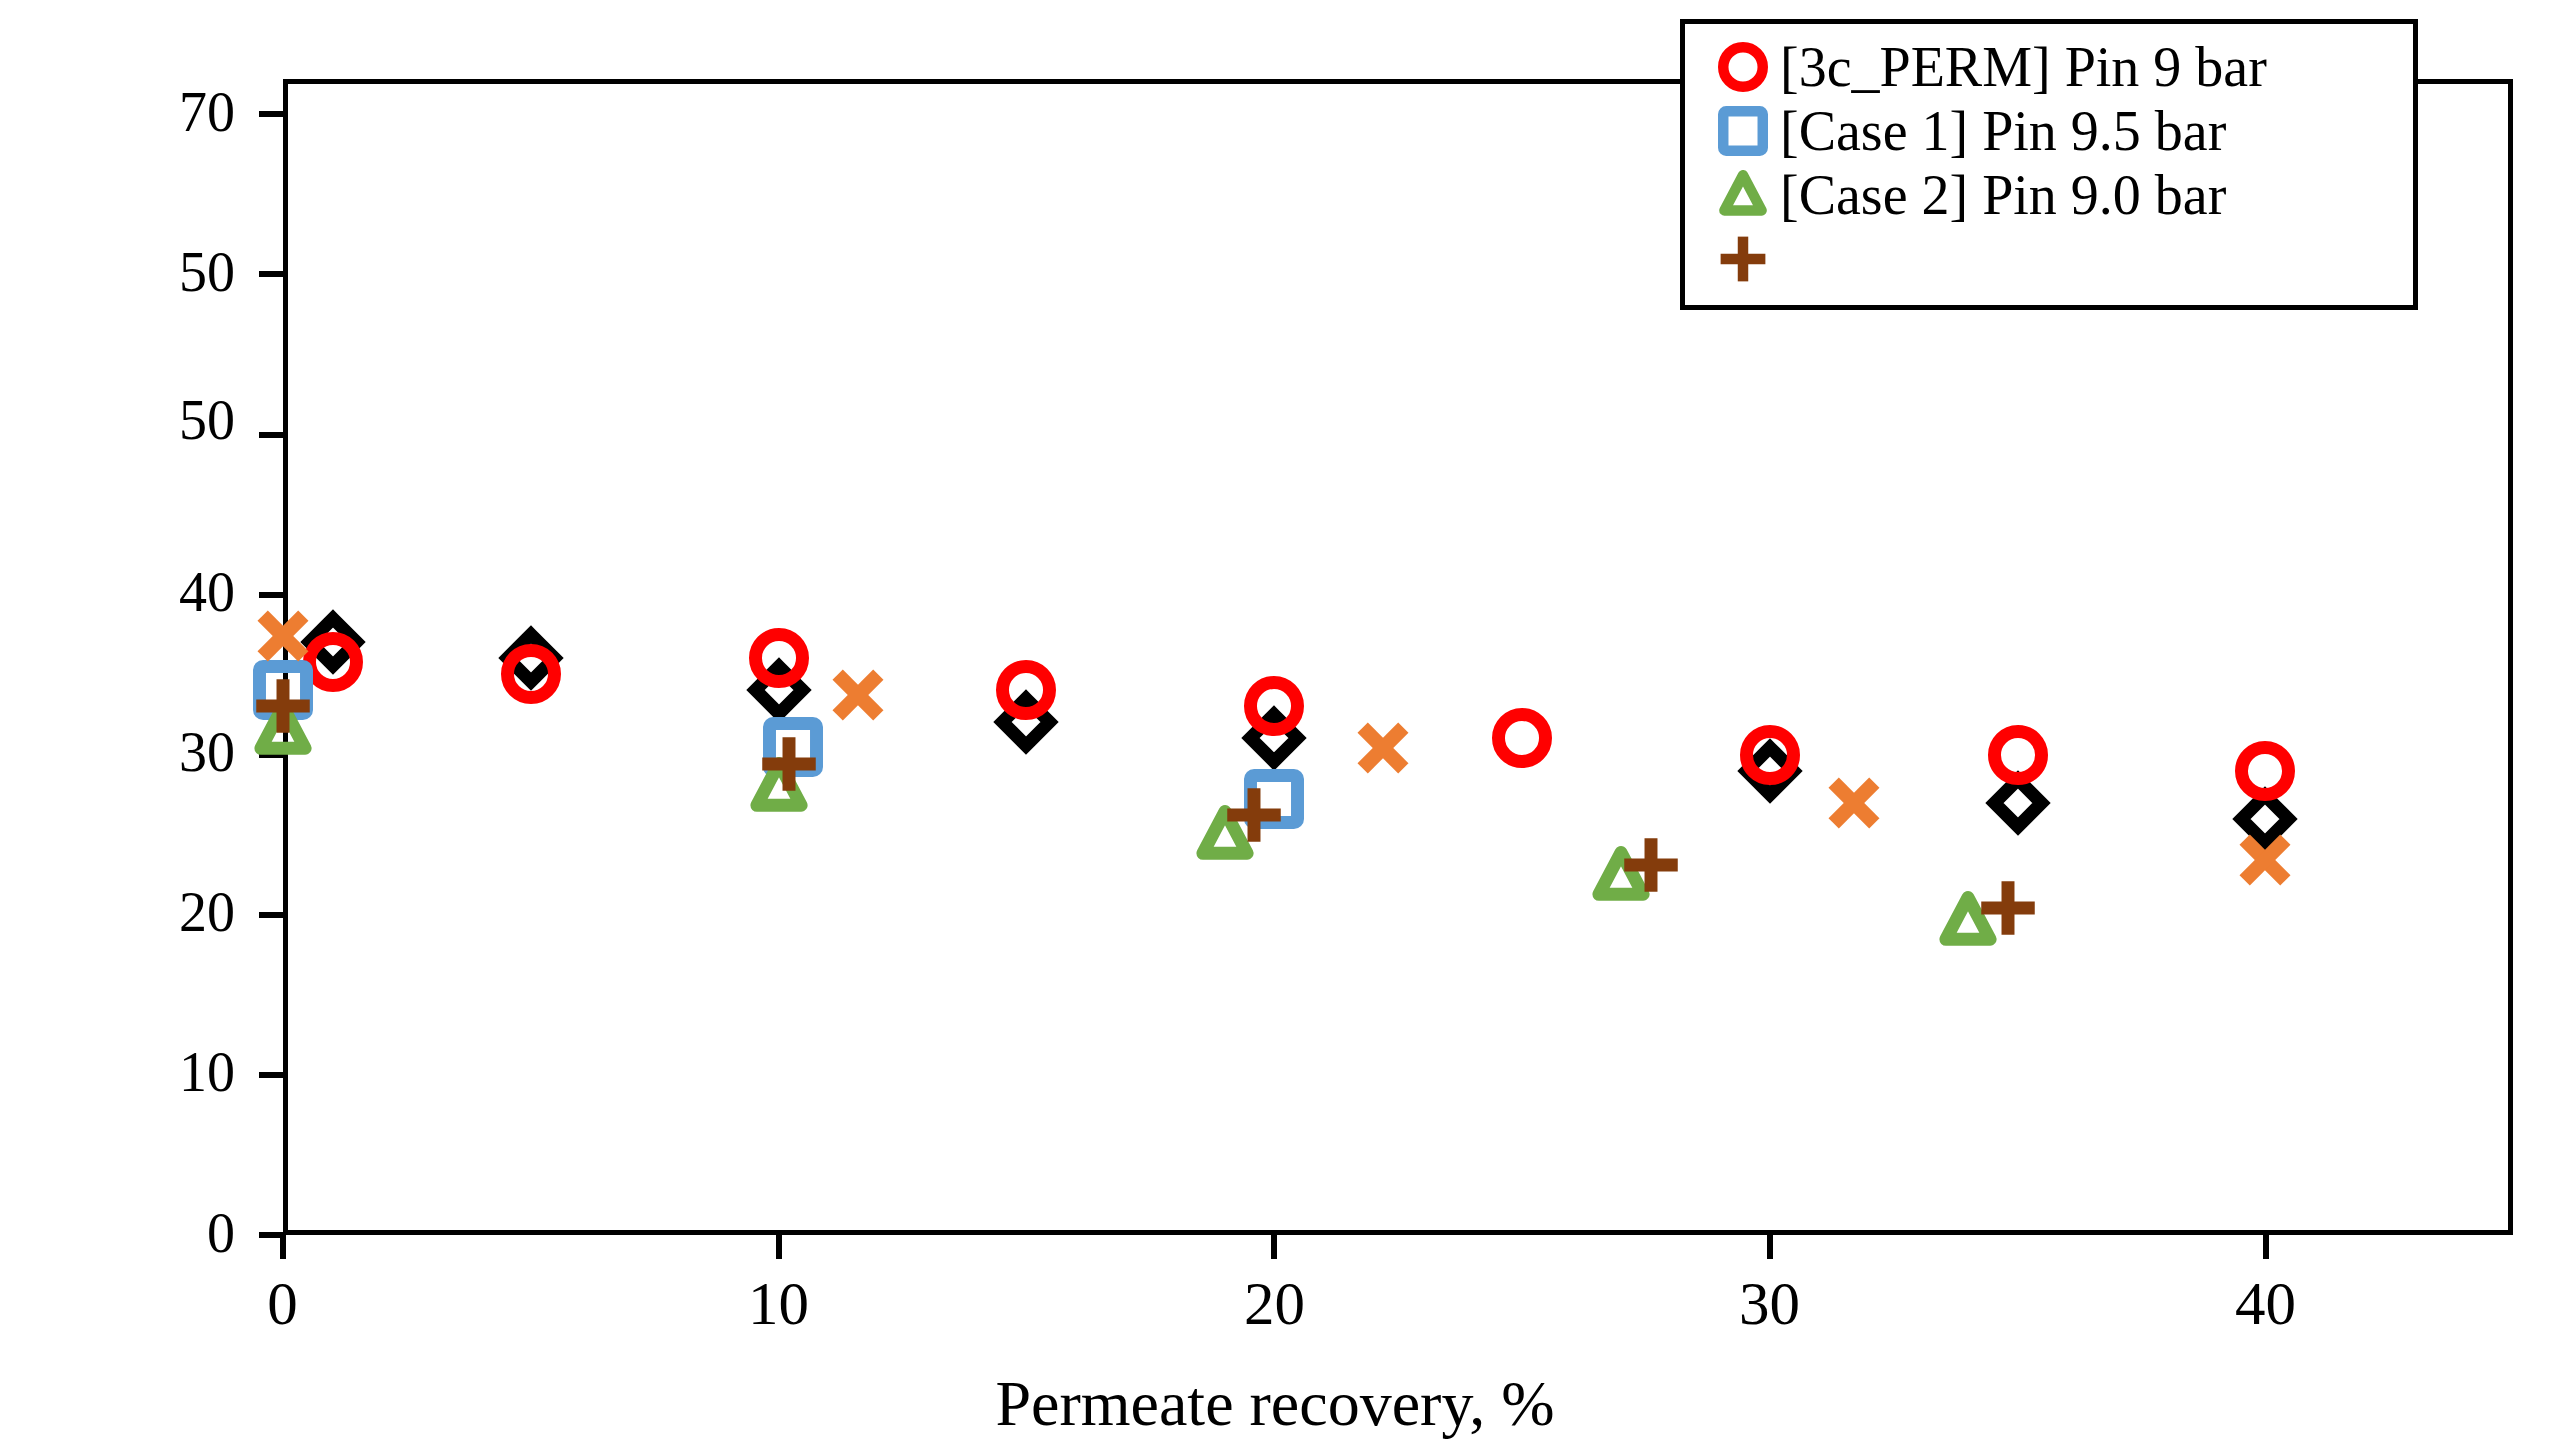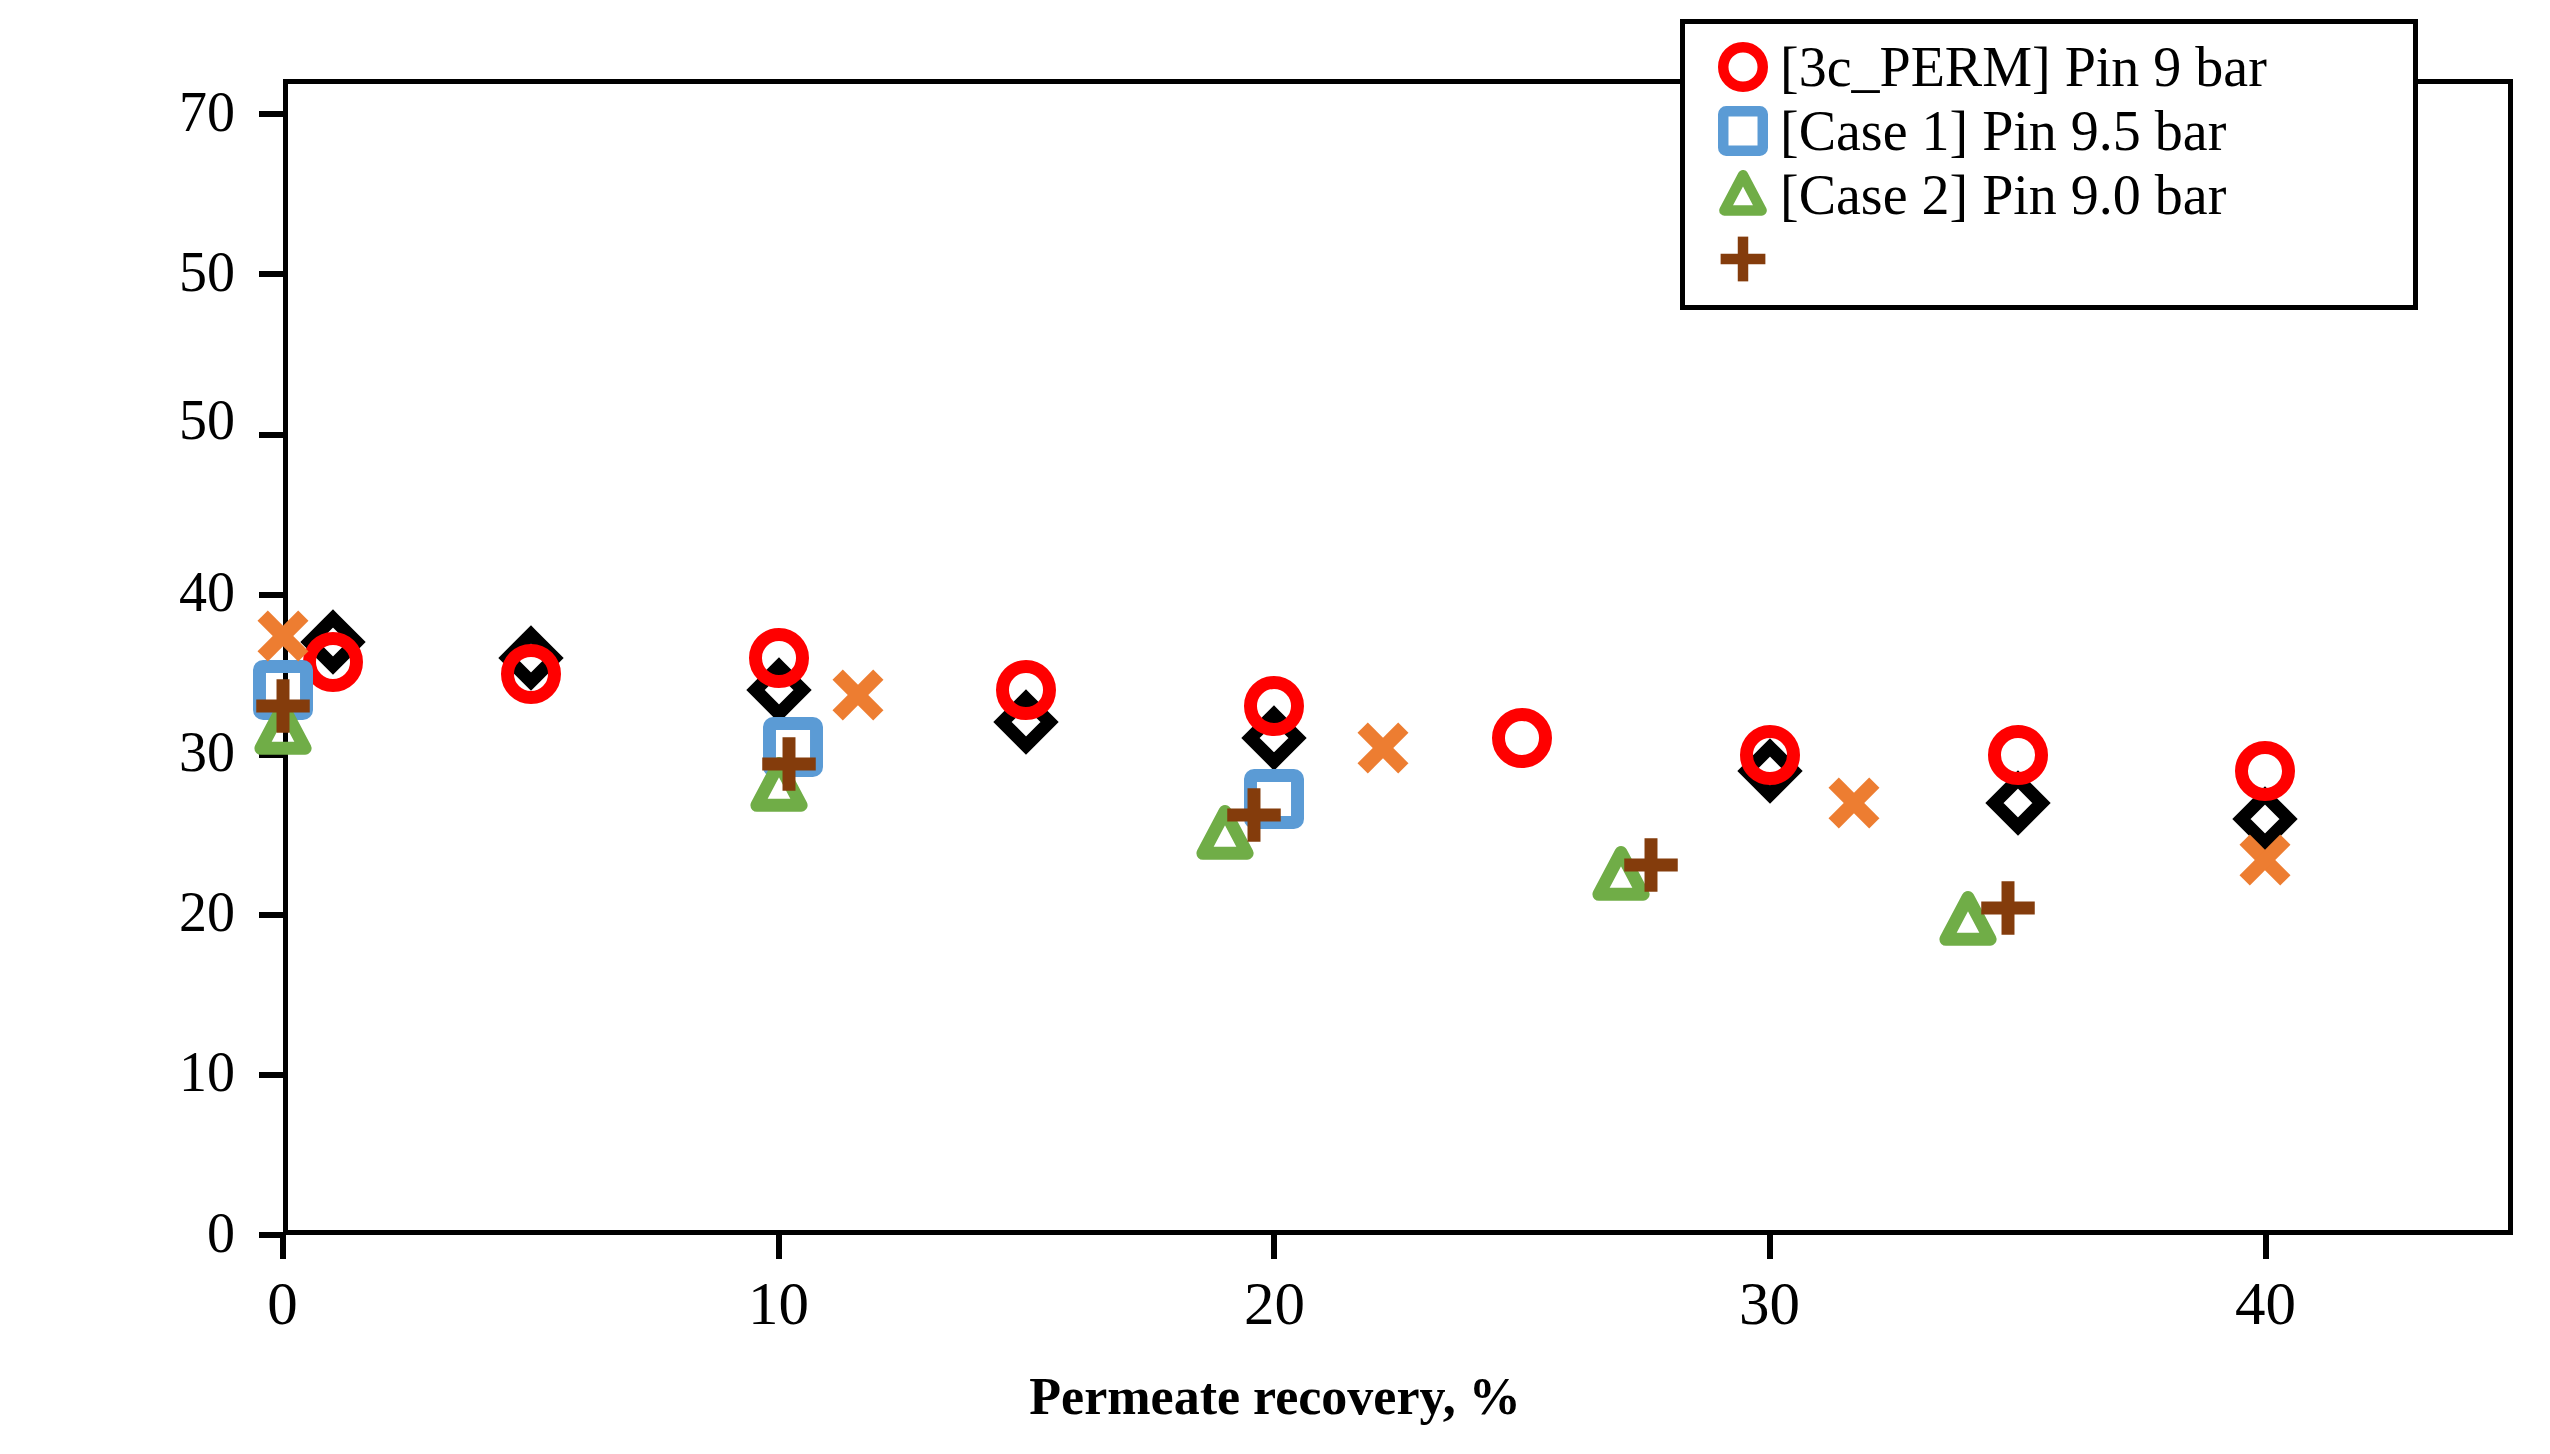--- a/index.html
+++ b/index.html
@@ -71,23 +71,22 @@
     font-size: 61px;
     line-height: 61px;
     white-space: nowrap;
   }
   #x-axis-title {
     position: absolute;
     left: 0;
     top: 1367px;
     width: 2550px;
     text-align: center;
-    font-size: 52px;
+    font-size: 64px;
     white-space: nowrap;
-    font-weight: bold;
   }
 
   
   .marker {
     position: absolute;
     transform: translate(-50%, -50%);
     pointer-events: none;
   }
   .marker svg { display: block; overflow: visible; }
 

